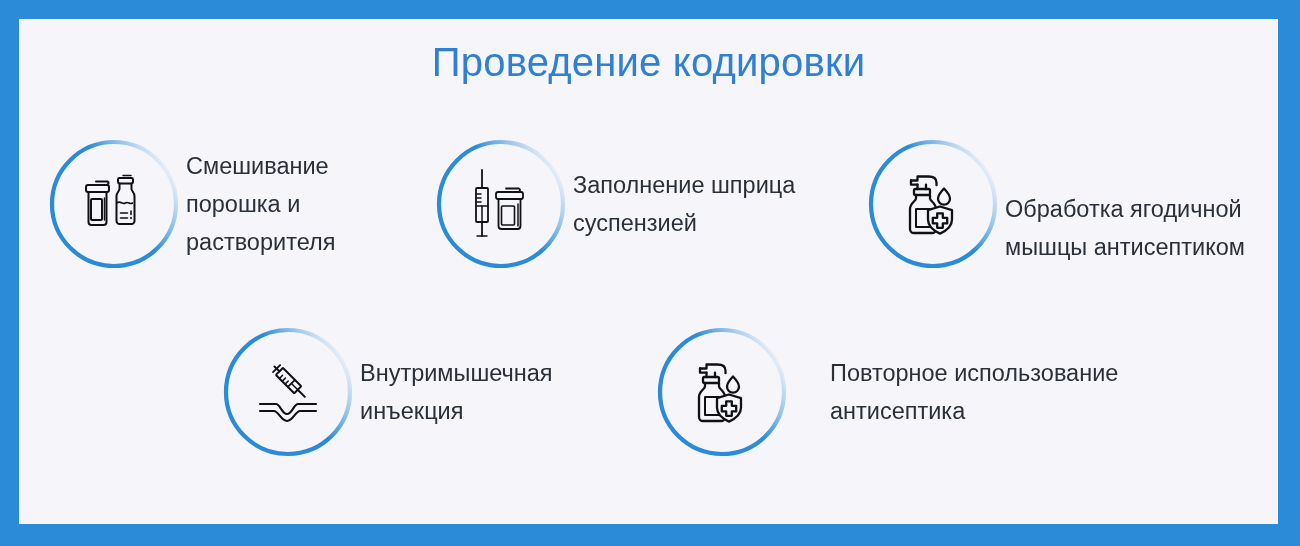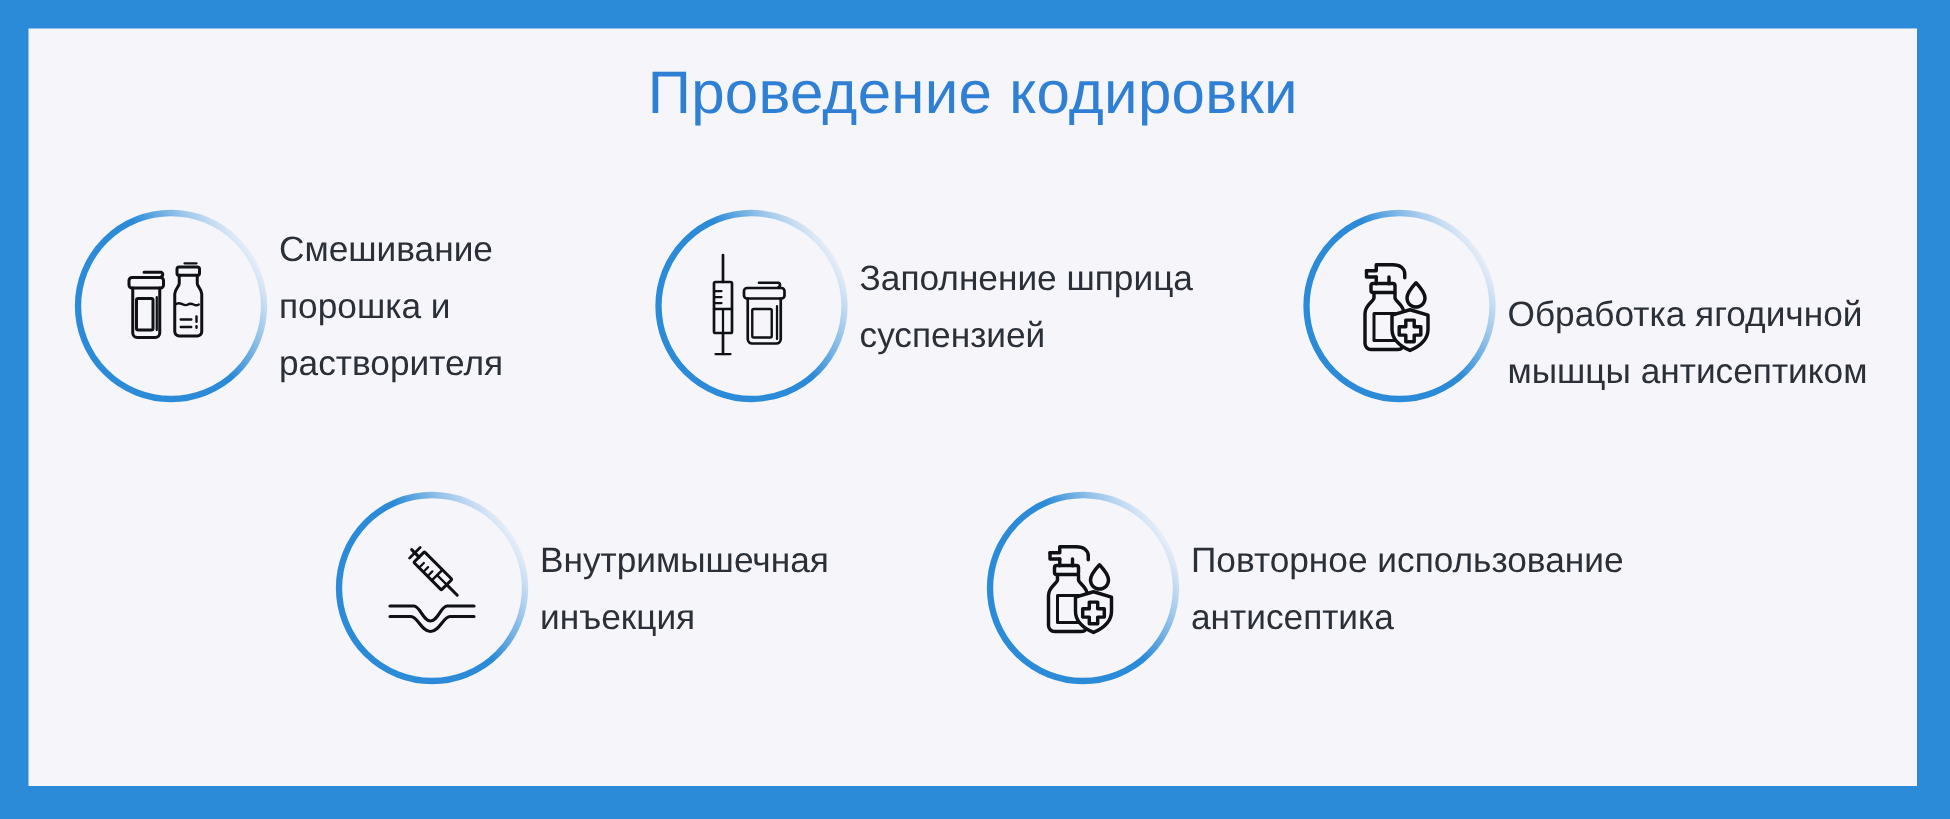--- a/index.html
+++ b/index.html
@@ -75,21 +75,21 @@
     white-space: pre-line;
     margin-left: 6px;
   }
 
   
   #item-1 { left: 29px;  top: 119px; }
   #item-2 { left: 416px; top: 119px; }
   #item-3 { left: 848px; top: 119px; }
   
   #item-4 { left: 203px; top: 307px; }
-  #item-5 { left: 637px; top: 307px; }
+  #item-5 { left: 637px; top: 307px; gap: 36px; }
 
   #item-1 .label { width: 185px; }
   #item-2 .label { width: 250px; }
   #item-3 .label { width: 262px; margin-top: 48px; }
   #item-4 .label { width: 225px; }
   #item-5 .label { width: 330px; }
 </style>
 </head>
 <body>
 

